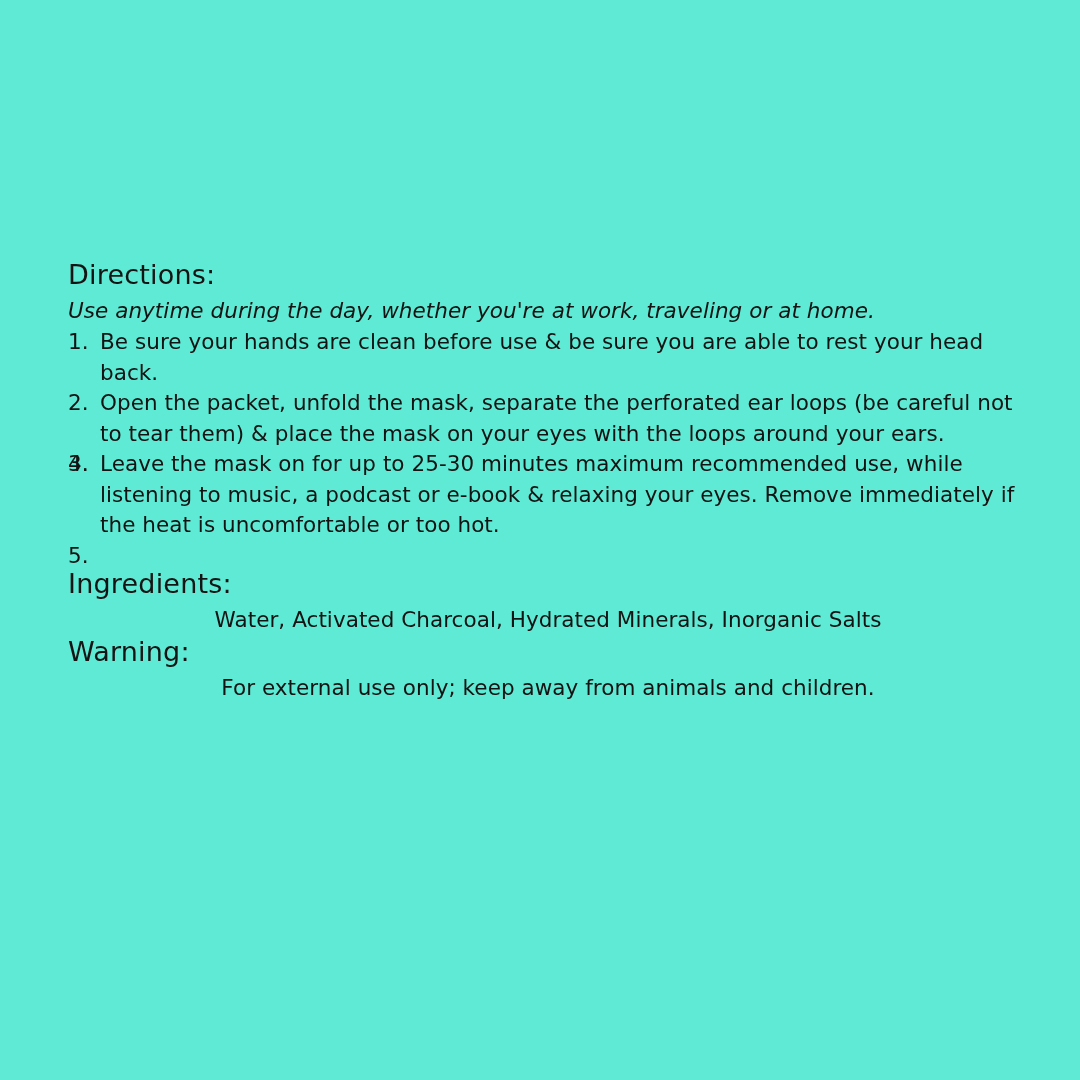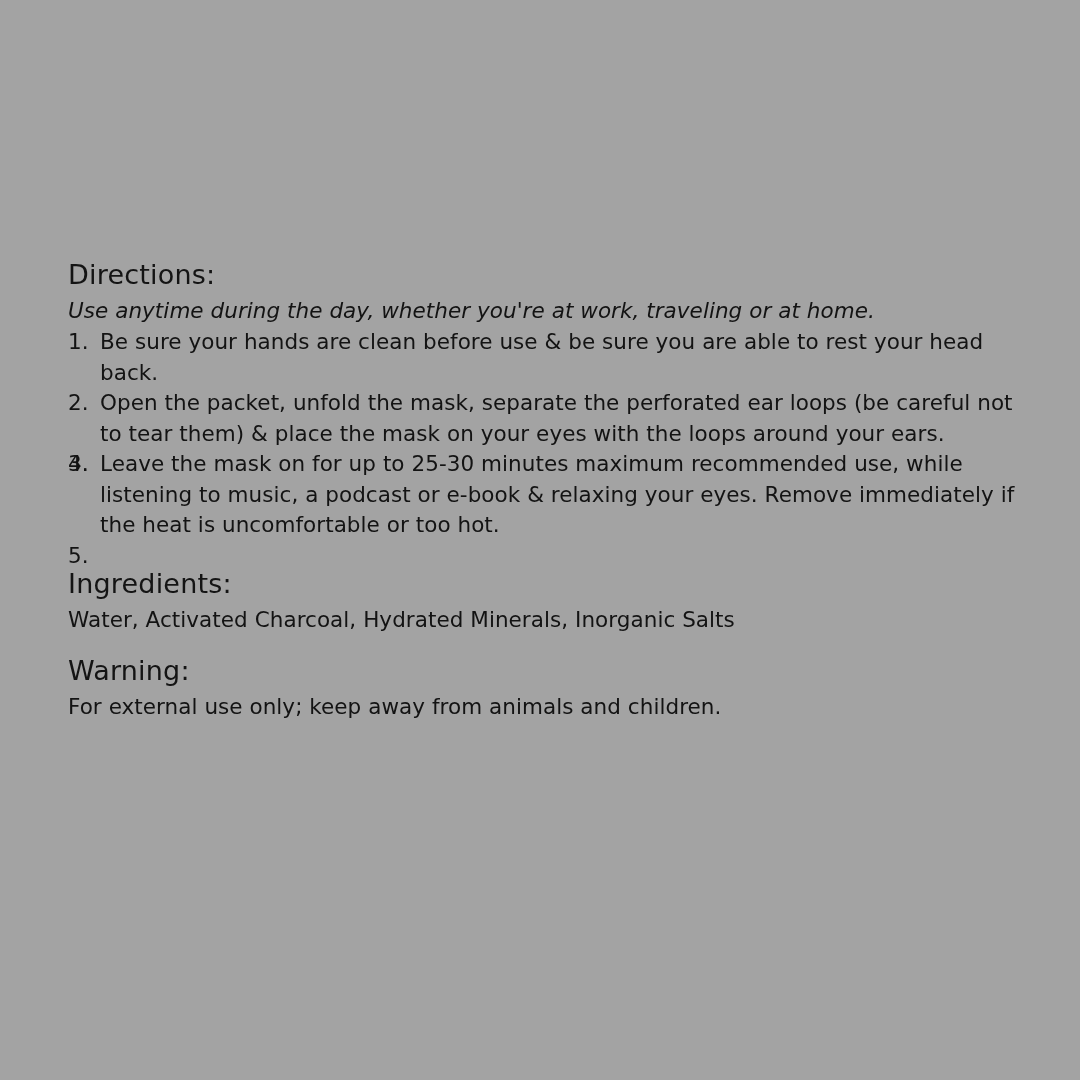--- a/index.html
+++ b/index.html
@@ -13,21 +13,21 @@
     font-family: "DejaVu Sans", sans-serif;
     color: #131313;
     overflow: hidden;
   }
   .page {
     position: absolute;
     left: 0;
     top: 0;
     width: 1080px;
     height: 1080px;
-    background: #a3a3a3;
+    background: #5eead4;
   }
   .content {
     position: absolute;
     left: 68px;
     top: 258px;
     width: 960px;
   }
   .section-heading {
     font-size: 27px;
     font-weight: 400;
@@ -64,28 +64,28 @@
     top: 0;
     width: 28px;
     text-align: left;
     font-size: 21.5px;
     line-height: 30.5px;
   }
   .block-gap-ingredients {
     margin-top: 26px;
   }
   .block-gap-warning {
-    margin-top: 19px;
   }
   .body-line {
     font-size: 21.5px;
     line-height: 31px;
     color: #131313;
     margin: 0;
     letter-spacing: 0.05px;
+    text-align: center;
   }
 </style>
 </head>
 <body>
 
 <div class="page">
   <div class="content">
 
     <div>
       <h2 class="section-heading">Directions:</h2>

